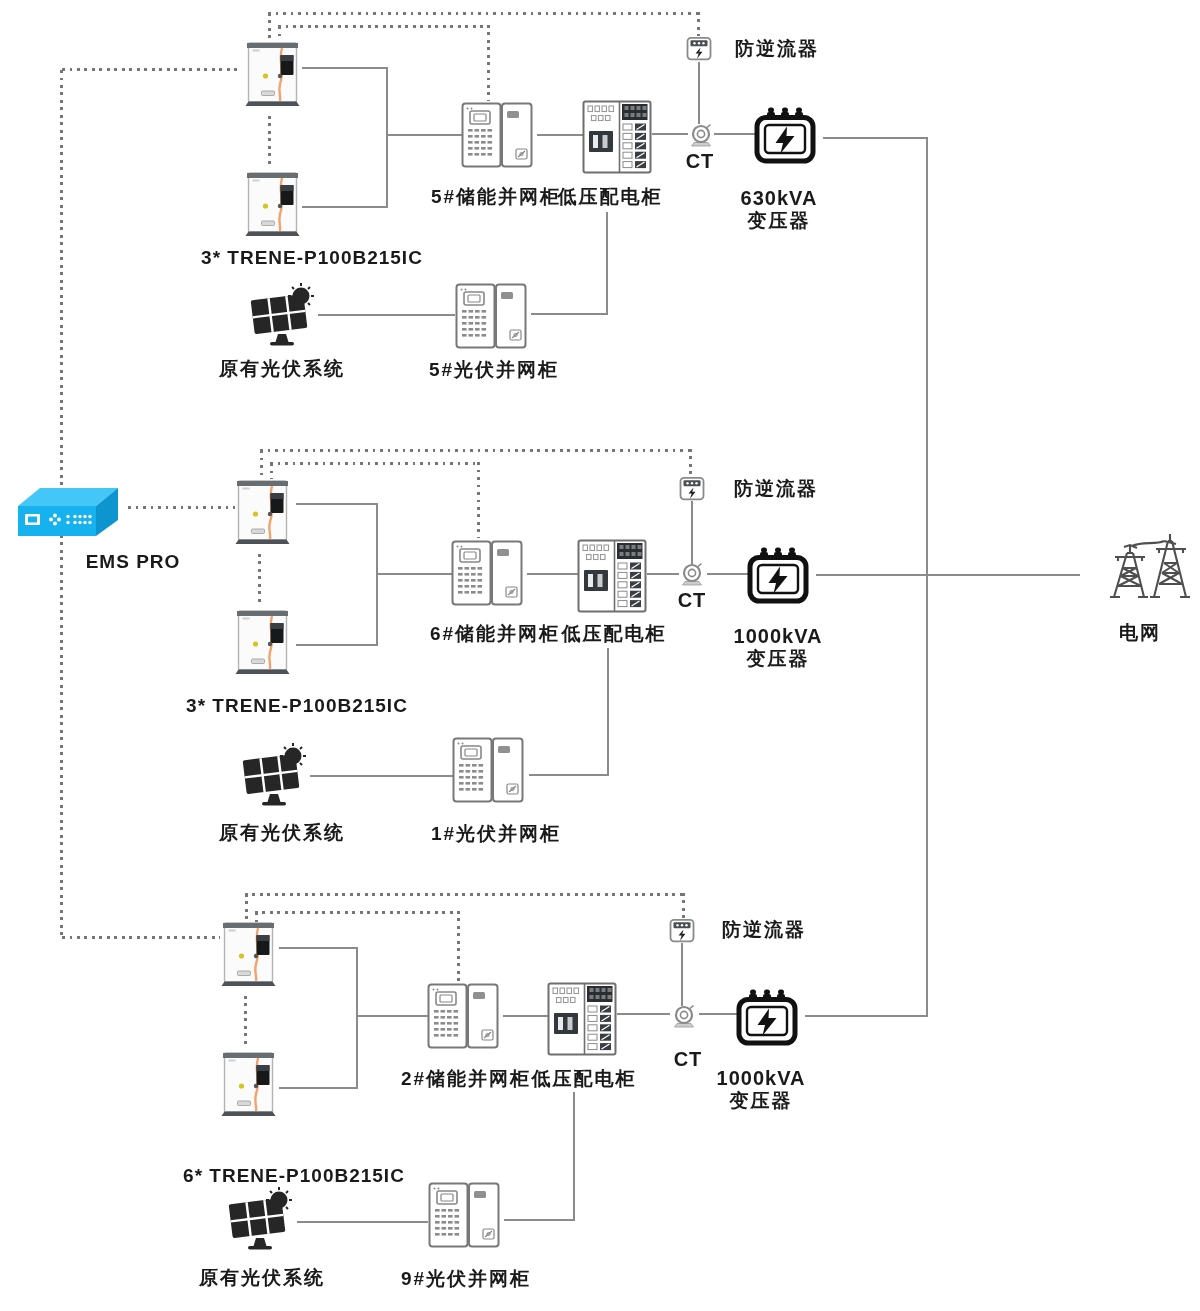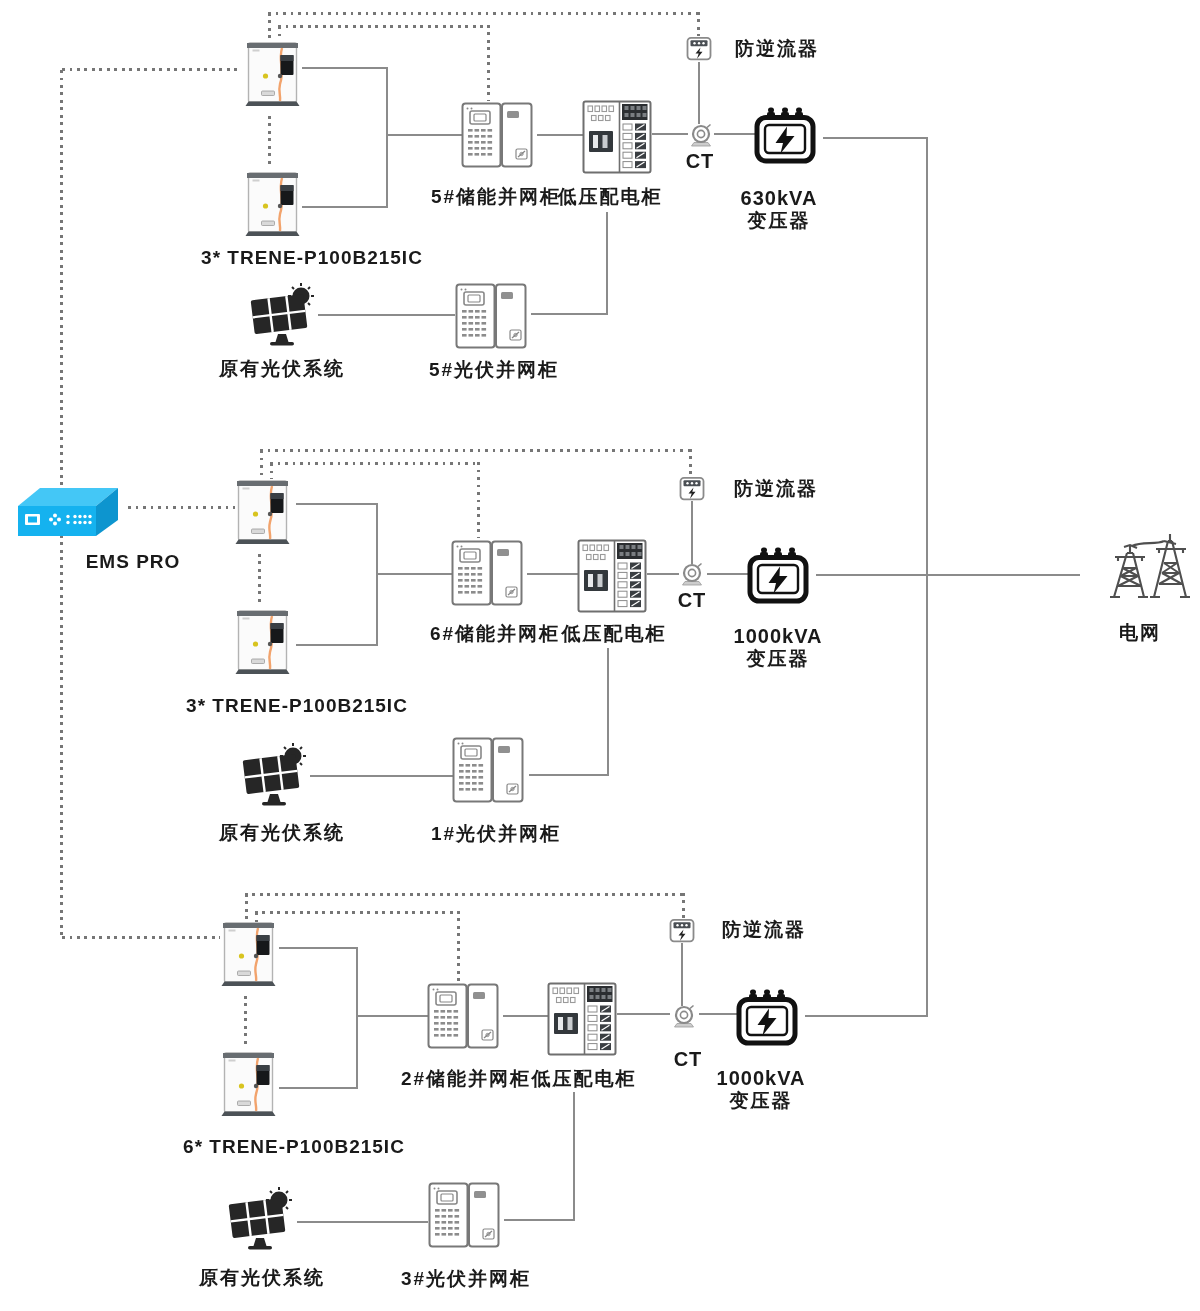--- a/index.html
+++ b/index.html
@@ -395,23 +395,23 @@
   <div class="lbl" style="left:157px;top:695px;width:280px">3* TRENE-P100B215IC</div>
   <div class="lbl cjk" style="left:162px;top:822px;width:240px">原有光伏系统</div>
   <div class="lbl cjk" style="left:375px;top:623px;width:240px">6#储能并网柜</div>
   <div class="lbl cjk" style="left:524px;top:623px;width:180px">低压配电柜</div>
   <div class="lbl cjk" style="left:376px;top:823px;width:240px">1#光伏并网柜</div>
   <div class="lbl cjk left" style="left:734px;top:478px;width:160px">防逆流器</div>
   <div class="lbl" style="left:662px;top:589px;width:60px;font-size:20px">CT</div>
   <div class="lbl" style="left:688px;top:625px;width:180px;font-size:20px">1000kVA</div>
   <div class="lbl cjk" style="left:688px;top:648px;width:180px">变压器</div>
 
-  <div class="lbl" style="left:154px;top:1136px;width:280px">6* TRENE-P100B215IC</div>
+  <div class="lbl" style="left:154px;top:1165px;width:280px">6* TRENE-P100B215IC</div>
   <div class="lbl cjk" style="left:142px;top:1267px;width:240px">原有光伏系统</div>
   <div class="lbl cjk" style="left:346px;top:1068px;width:240px">2#储能并网柜</div>
   <div class="lbl cjk" style="left:494px;top:1068px;width:180px">低压配电柜</div>
-  <div class="lbl cjk" style="left:346px;top:1268px;width:240px">3#光伏并网柜</div>
+  <div class="lbl cjk" style="left:346px;top:1268px;width:240px">9#光伏并网柜</div>
   <div class="lbl cjk left" style="left:722px;top:919px;width:160px">防逆流器</div>
   <div class="lbl" style="left:658px;top:1048px;width:60px;font-size:20px">CT</div>
   <div class="lbl" style="left:671px;top:1067px;width:180px;font-size:20px">1000kVA</div>
   <div class="lbl cjk" style="left:671px;top:1090px;width:180px">变压器</div>
 
 </div>
 
 </body></html>

